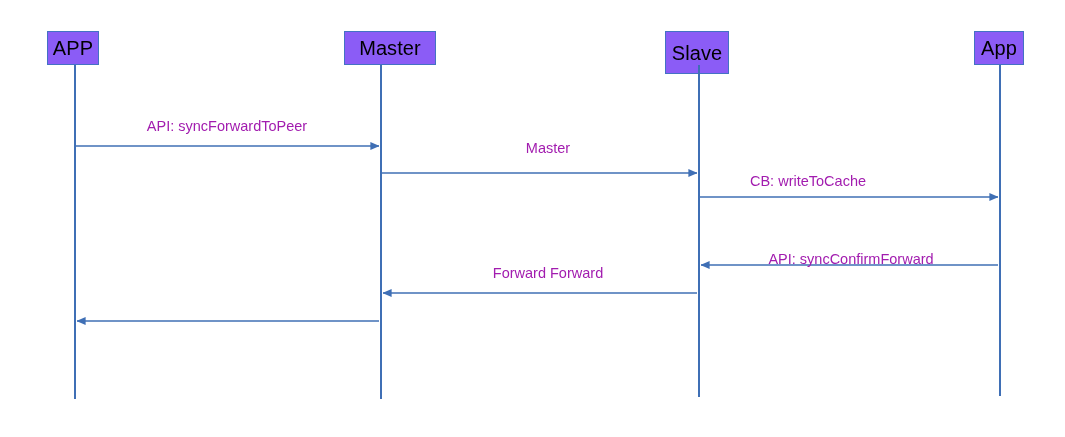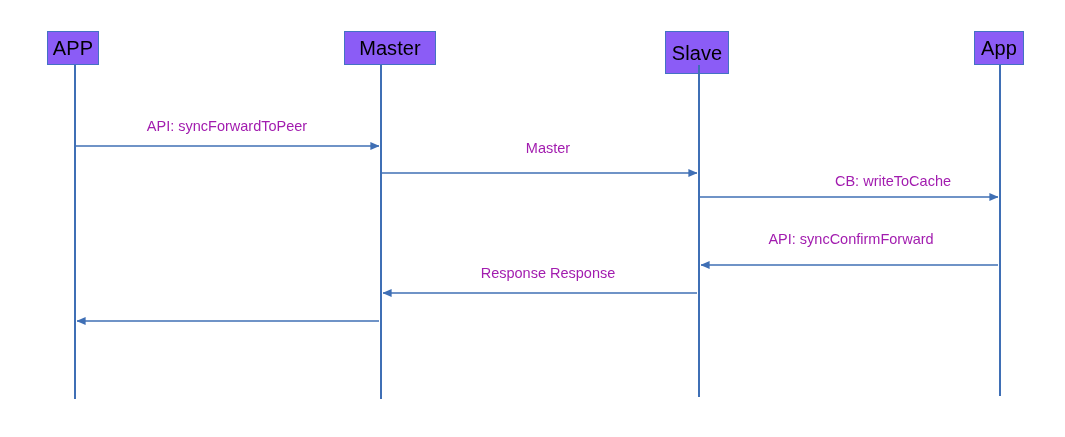--- a/index.html
+++ b/index.html
@@ -85,17 +85,17 @@
     <line x1="76" y1="146" x2="379" y2="146" stroke="#3F6FB5" stroke-width="1.5" marker-end="url(#arrowR)"></line>
     <line x1="382" y1="173" x2="697" y2="173" stroke="#3F6FB5" stroke-width="1.5" marker-end="url(#arrowR)"></line>
     <line x1="700" y1="197" x2="998" y2="197" stroke="#3F6FB5" stroke-width="1.5" marker-end="url(#arrowR)"></line>
     <line x1="998" y1="265" x2="701" y2="265" stroke="#3F6FB5" stroke-width="1.5" marker-end="url(#arrowL)"></line>
     <line x1="697" y1="293" x2="383" y2="293" stroke="#3F6FB5" stroke-width="1.5" marker-end="url(#arrowL)"></line>
     <line x1="379" y1="321" x2="77" y2="321" stroke="#3F6FB5" stroke-width="1.5" marker-end="url(#arrowL)"></line>
   </svg>
 
   <div class="msg-label" style="left:227px; top:119px;">API: syncForwardToPeer</div>
   <div class="msg-label" style="left:548px; top:141px;">Master</div>
-  <div class="msg-label" style="left:893px; top:174px;">CB: writeToCache</div>
-  <div class="msg-label" style="left:851px; top:232px;">API: syncConfirmForward</div>
-  <div class="msg-label" style="left:548px; top:266px;">Response Response</div>
+  <div class="msg-label" style="left:808px; top:174px;">CB: writeToCache</div>
+  <div class="msg-label" style="left:851px; top:252px;">API: syncConfirmForward</div>
+  <div class="msg-label" style="left:548px; top:266px;">Forward Forward</div>
 
 </div>
 
 </body></html>

